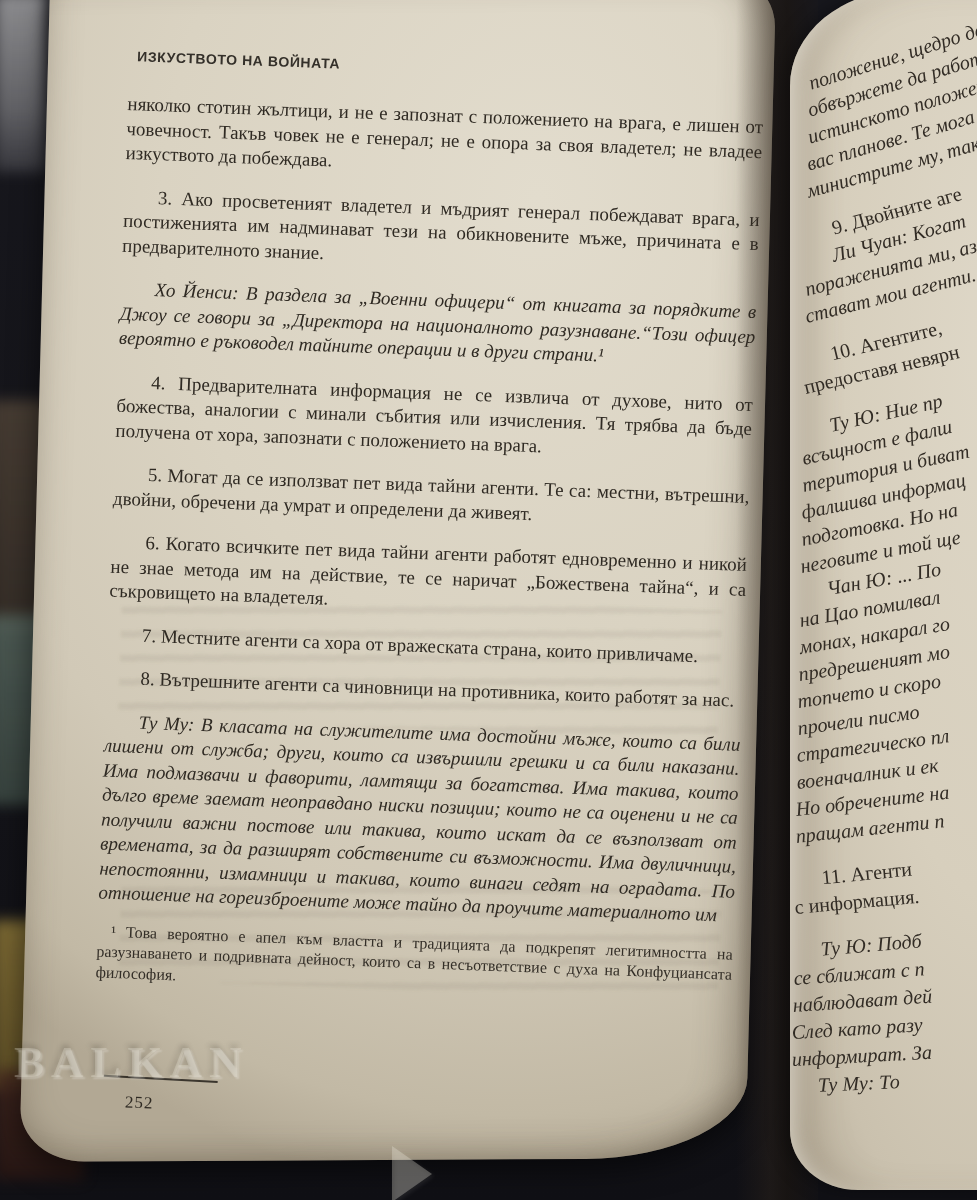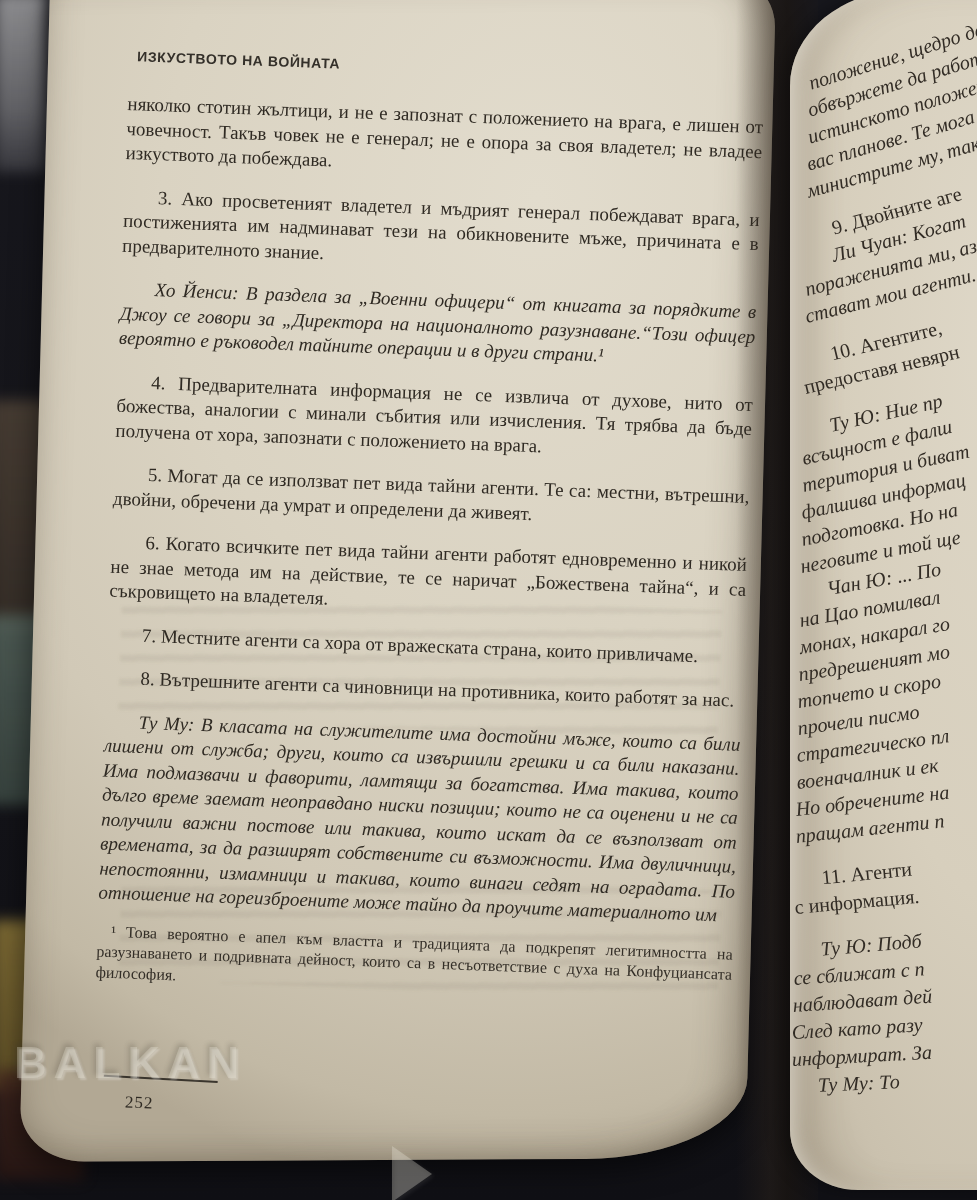--- a/index.html
+++ b/index.html
@@ -85,21 +85,21 @@
     transform:rotate(calc(-17.5deg + var(--i) * 0.44deg));
     margin-left:calc(24px - var(--i) * 0.55px);
   }
   .rp-line.gap{margin-top:17px;}
   .rp-line.indent{padding-left:27px;}
   .rp-line.comment{font-style:italic;}
 
   
   .wm{
     position:absolute;left:14px;top:1040px;pointer-events:none;
-    font-family:Liberation Sans, sans-serif;font-weight:bold;
+    font-family:Liberation Serif, serif;font-weight:bold;
     color:rgba(236,231,218,.30);
     text-shadow:2px 2px 2px rgba(255,255,255,.26),-2px -3px 5px rgba(55,50,40,.22);
     line-height:1;
   }
   .wm-1{font-size:45px;letter-spacing:7px;}
   .wm-2{font-size:90px;letter-spacing:2px;margin-top:-4px;}
   .wm-arrow{
     position:absolute;left:392px;top:1146px;width:0;height:0;
     border-left:40px solid rgba(236,231,218,.30);
     border-top:28px solid transparent;border-bottom:28px solid transparent;

